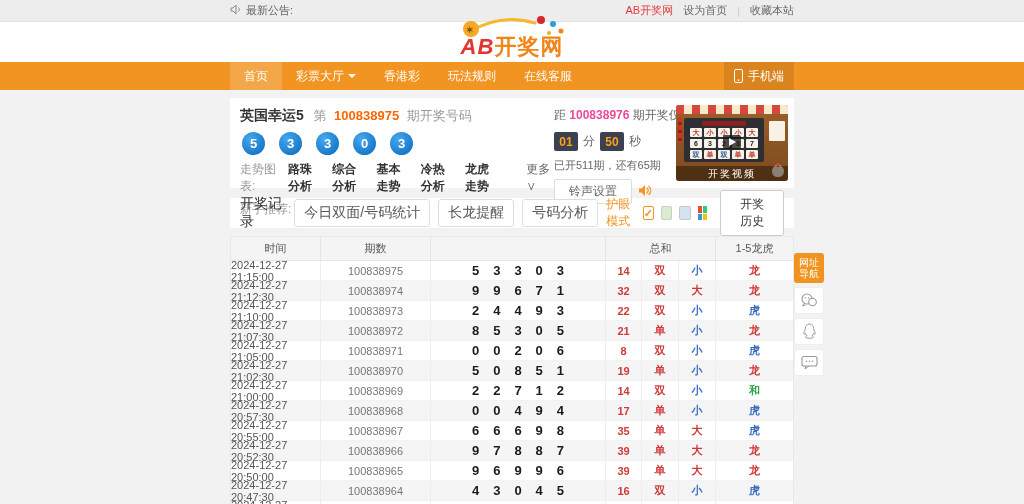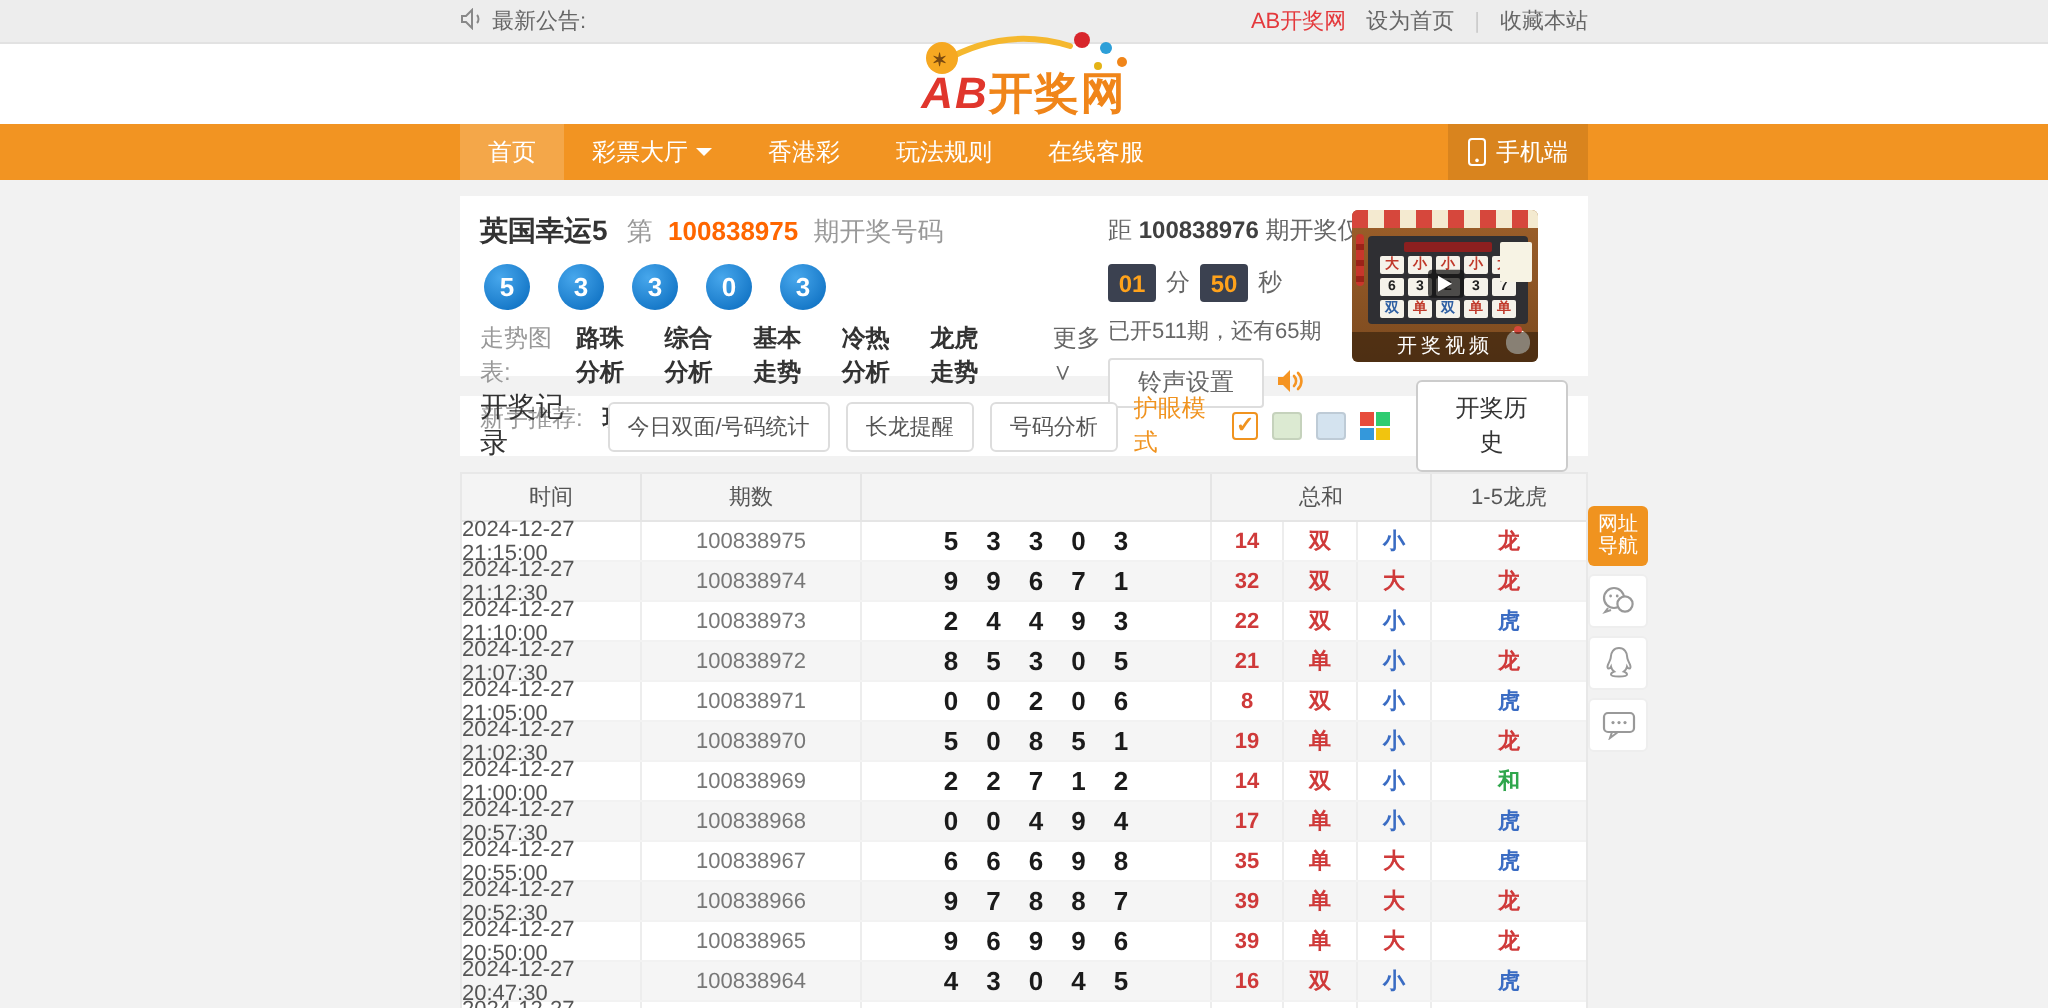--- a/index.html
+++ b/index.html
@@ -62,32 +62,32 @@
     background:radial-gradient(circle at 35% 30%, #47a7ec, #1678c8 75%); }
   .link-line { font-size:12px; color:#999; margin-top:2px; display:flex; align-items:center;
     gap:10px; }
   .link-line .lbl { color:#999; }
   .link-line a { color:#333; font-weight:bold; text-decoration:none; cursor:pointer; }
   .more { color:#666; font-weight:normal !important; margin-left:18px; font-size:12px; cursor:pointer; }
 
   
   .countdown-col { width:122px; font-size:12px; color:#666; padding-top:2px; }
   .cd-line1 { white-space:nowrap; }
-  .cd-line1 .next-issue { color:#404040; font-weight:bold; }
+  .cd-line1 .next-issue { color:#ec4899; font-weight:bold; }
   .cd-timer { display:flex; align-items:center; gap:5px; margin:8px 0 7px 0; }
   .digit-box { width:24px; height:19px; background:#3b4150; color:#ffa21b; font-weight:bold;
     font-size:12px; display:flex; align-items:center; justify-content:center; border-radius:2px; }
   .cd-progress { font-size:11px; color:#666; white-space:nowrap; }
   .bell-row { display:flex; align-items:center; gap:6px; margin-top:6px; }
   .bell-btn { border:1px solid #ddd; background:#fff; color:#666; font-size:12px;
     padding:3px 14px; border-radius:2px; cursor:pointer; font-family:inherit; }
 
   
   .video-col { width:112px; }
-  .video-thumb { width:93px; height:76px; border-radius:3px; position:relative; overflow:hidden;
+  .video-thumb { width:112px; height:76px; border-radius:3px; position:relative; overflow:hidden;
     background:linear-gradient(#9c5f2a, #7c4a1f); cursor:pointer; }
   .awning { height:9px; background:repeating-linear-gradient(90deg,#d6473c 0 8px,#f4ead0 8px 16px); }
   .board { position:absolute; left:8px; top:13px; width:80px; height:44px; background:#2f2f33;
     border-radius:2px; padding:3px 3px 2px 3px; }
   .board-banner { width:44px; height:5px; background:#8c1f1f; margin:0 auto 2px auto; border-radius:1px; }
   .tile-row { display:flex; gap:2px; justify-content:center; margin-bottom:2px; }
   .tile { width:12px; height:9px; background:#f5f2ea; border-radius:1px; font-size:7px;
     line-height:9px; text-align:center; font-weight:bold; color:#222; }
   .tile.red { color:#c0392b; } .tile.blue { color:#2e5fa3; }
   .note { position:absolute; right:3px; top:16px; width:16px; height:20px; background:#f7f3e4;
@@ -104,21 +104,21 @@
     border-radius:50% 50% 45% 45%; }
   .chick:before { content:""; position:absolute; top:-2px; left:4px; width:4px; height:4px;
     background:#d6473c; border-radius:50%; }
   .chili { position:absolute; left:2px; top:12px; width:4px; height:26px;
     background:repeating-linear-gradient(#c8362b 0 5px, #9c2218 5px 8px); border-radius:2px; }
 
   
   .tabs-row { margin-top:10px; background:#fff; height:30px; display:flex; align-items:center;
     padding:0 10px; gap:8px; }
   .tabs-title { font-size:14px; color:#333; margin-right:4px; }
-  .tab-btn { border:1px solid #ddd; background:#fff; color:#555; font-size:11px;
+  .tab-btn { border:1px solid #ddd; background:#fff; color:#555; font-size:14px;
     padding:4px 9px; border-radius:3px; cursor:pointer; font-family:inherit; white-space:nowrap; }
   .tabs-right { margin-left:auto; display:flex; align-items:center; gap:7px; }
   .eye-label { color:#f0931f; font-size:12px; }
   .eye-check { width:14px; height:14px; border:1px solid #f0931f; border-radius:2px; background:#fff;
     color:#f0931f; font-size:11px; font-weight:bold; line-height:12px; text-align:center; cursor:pointer; }
   .swatch { width:17px; height:14px; border:1px solid rgba(0,0,0,.10); border-radius:2px; cursor:pointer; }
   .swatch.green { background:#dcead2; } .swatch.blue { background:#d4e3ef; }
   .grid-icon { width:16px; height:14px; display:grid; grid-template-columns:1fr 1fr;
     grid-template-rows:1fr 1fr; gap:1px; cursor:pointer; }
   .grid-icon i { display:block; }

